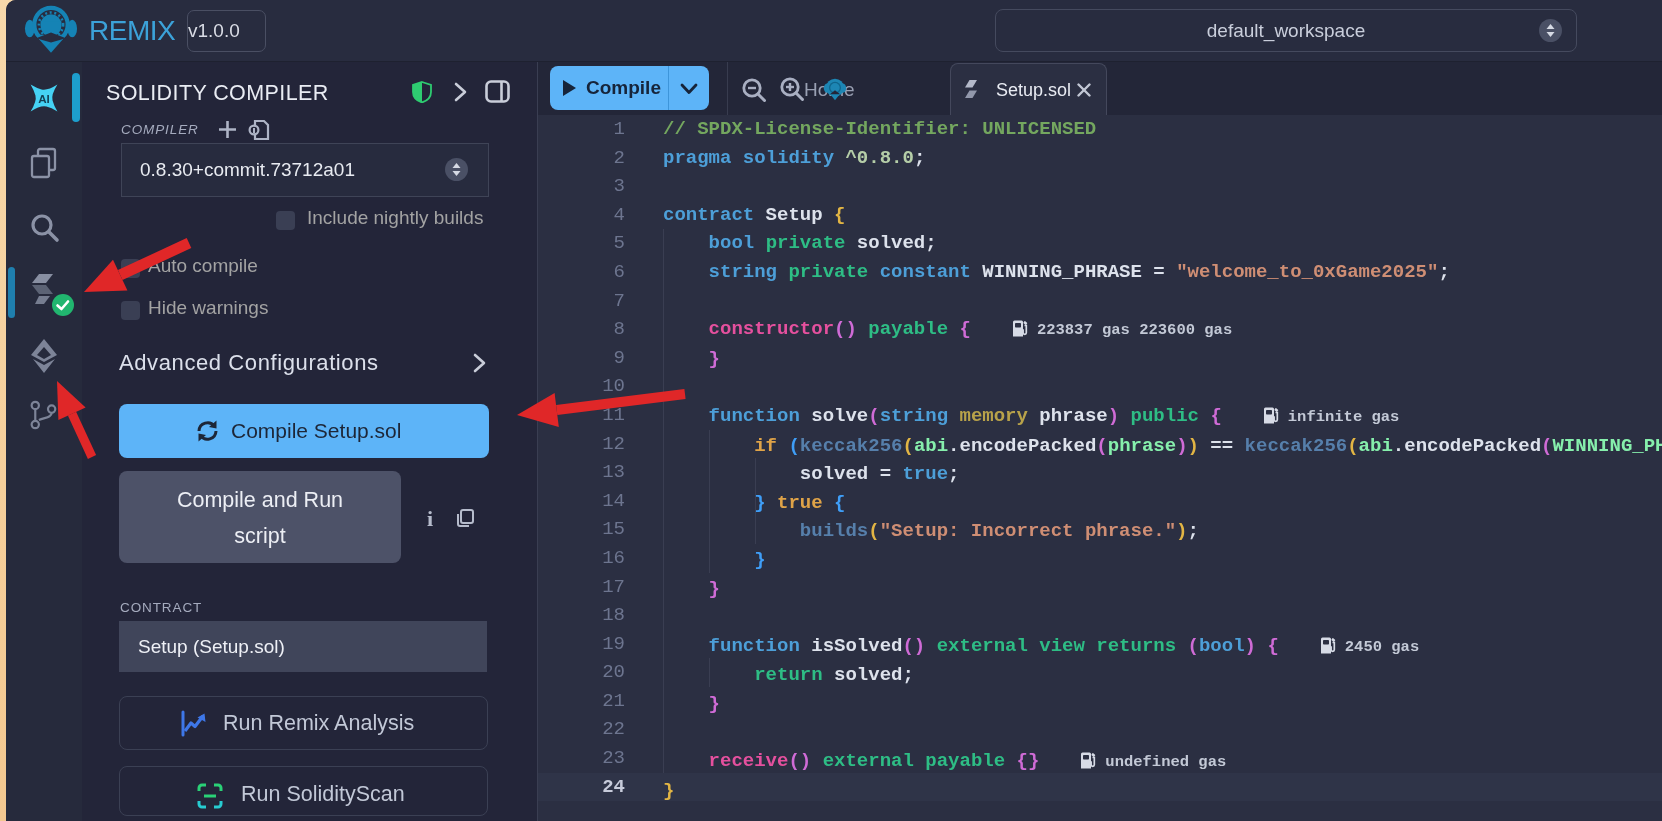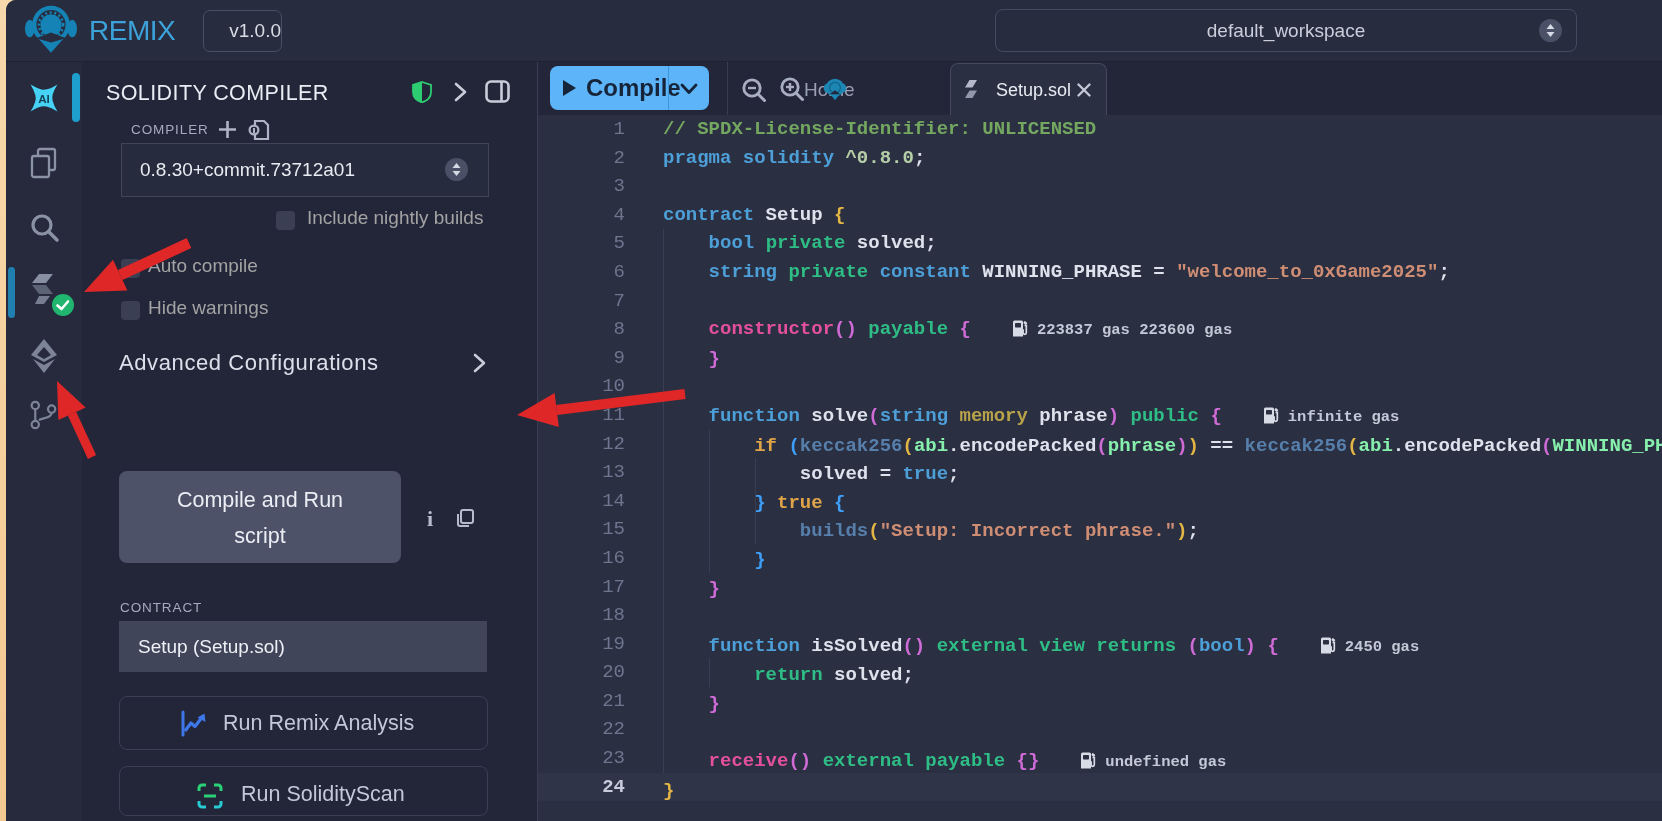--- a/index.html
+++ b/index.html
@@ -6,22 +6,22 @@
   html,body { width:1662px; height:821px; overflow:hidden; }
   body { background:linear-gradient(#f8d9ab,#f3c890); font-family:"Liberation Sans", sans-serif; }
   .abs { position:absolute; }
   #app { position:absolute; left:6px; top:0; width:1656px; height:821px;
          border-top-left-radius:10px; overflow:hidden; background:#232539; }
   #page { position:absolute; left:-6px; top:0; width:1662px; height:821px;padding-left:28px; }
 
   
   #topbar { position:absolute; left:0; top:0; width:1662px; height:62px; background:#282c3f; border-bottom:1px solid #1e2130;}
   #remixword { position:absolute; left:89px; top:15px; font-size:28px; color:#3ca2d9; letter-spacing:-0.5px; }
-  #verbox { position:absolute; left:203px; top:10px; width:79px; height:42px; border:1px solid #4a4f63; border-radius:7px;
-            color:#d9dce5; font-size:19px; line-height:40px; text-align:right; }
+  #verbox { position:absolute; left:187px; top:10px; width:79px; height:42px; border:1px solid #4a4f63; border-radius:7px;
+            color:#d9dce5; font-size:19px; line-height:40px; text-align:left; }
   #wsbox { position:absolute; left:995px; top:9px; width:582px; height:43px; border:1px solid #454a5e; border-radius:8px; }
   #wsbox .txt { position:absolute; left:0; right:0; top:0; height:41px; line-height:41px; text-align:center; color:#c9cedb; font-size:19px;}
 
   
   #rail { position:absolute; left:6px; top:62px; width:76px; height:759px; background:#262a3c; }
   .railbar { position:absolute; background:#1d9ecd; border-radius:4px; }
 
   
   #panel { position:absolute; left:82px; top:62px; width:455px; height:759px; background:#232539; }
   #paneltitle { position:absolute; left:106px; top:81px; font-size:21.5px; color:#e9ecf3; letter-spacing:0.4px;}
@@ -139,21 +139,21 @@
   </svg>
 
   <svg class="abs" style="left:453px; top:82px;" width="14" height="20" viewBox="0 0 14 20">
     <polyline points="3,2 12,10 3,18" fill="none" stroke="#c9cdd9" stroke-width="2.6" stroke-linecap="round" stroke-linejoin="round"></polyline>
   </svg>
 
   <svg class="abs" style="left:485px; top:80px;" width="25" height="23" viewBox="0 0 25 23">
     <rect x="1.5" y="1.5" width="22" height="20" rx="4.5" fill="none" stroke="#c9cdd9" stroke-width="2.6"></rect>
     <line x1="16.5" y1="2" x2="16.5" y2="21" stroke="#c9cdd9" stroke-width="2.6"></line>
   </svg>
-  <div class="lbl" style="left:131px; top:122px;">COMPILER</div>
+  <div class="lbl" style="left:121px; top:122px;font-style:italic;">COMPILER</div>
 
   <svg class="abs" style="left:217px; top:119px;" width="21" height="21" viewBox="0 0 21 21">
     <line x1="10.5" y1="2" x2="10.5" y2="19" stroke="#aeb4c6" stroke-width="2.6"></line>
     <line x1="2" y1="10.5" x2="19" y2="10.5" stroke="#aeb4c6" stroke-width="2.6"></line>
   </svg>
 
   <svg class="abs" style="left:248px; top:118px;" width="22" height="24" viewBox="0 0 22 24">
     <path d="M7 3 h9 l4 4 v14 h-13 z" fill="none" stroke="#aeb4c6" stroke-width="2.2"></path>
     <circle cx="6" cy="12" r="4.4" fill="#232539" stroke="#aeb4c6" stroke-width="2.2"></circle>
     <line x1="6" y1="10" x2="6" y2="15" stroke="#aeb4c6" stroke-width="2"></line>
@@ -170,20 +170,29 @@
   <div class="cblbl" style="left:307px; top:207px;">Include nightly builds</div>
   <div class="cb" style="left:121px; top:259px;"></div>
   <div class="cblbl" style="left:148px; top:255px;">Auto compile</div>
   <div class="cb" style="left:121px; top:301px;"></div>
   <div class="cblbl" style="left:148px; top:297px;">Hide warnings</div>
   <div style="position:absolute; left:119px; top:350px; font-size:22px; letter-spacing:0.6px; color:#dce0eb;">Advanced Configurations</div>
   <svg class="abs" style="left:472px; top:353px;" width="14" height="20" viewBox="0 0 14 20">
     <polyline points="3,2 12,10 3,18" fill="none" stroke="#c9cdd9" stroke-width="2.6" stroke-linecap="round" stroke-linejoin="round"></polyline>
   </svg>
 
+  <div class="btn" id="compilebtn" style="left:119px; top:404px; width:370px; height:54px; background:#5db4f8;">
+    <svg class="abs" style="left:76px; top:15px;" width="25" height="24" viewBox="0 0 25 24">
+      <path d="M4 12 a8.5 8.5 0 0 1 15.5 -4.5" fill="none" stroke="#1d2637" stroke-width="3"></path>
+      <polygon points="21.5,1.5 21.5,9.5 14,8" fill="#1d2637"></polygon>
+      <path d="M21 12 a8.5 8.5 0 0 1 -15.5 4.5" fill="none" stroke="#1d2637" stroke-width="3"></path>
+      <polygon points="3.5,22.5 3.5,14.5 11,16" fill="#1d2637"></polygon>
+    </svg>
+    <div style="position:absolute; left:112px; top:0; line-height:54px; font-size:21px; font-weight:400; color:#1d2637;">Compile Setup.sol</div>
+  </div>
   <div class="btn" style="left:119px; top:471px; width:282px; height:92px; background:#4d5268;">
     <div style="position:absolute; left:0; width:100%; top:11px; text-align:center; font-size:21.5px; color:#eceef4; line-height:36px;">Compile and Run<br>script</div>
   </div>
   <div style="position:absolute; left:427px; top:506px; font-family:'Liberation Serif',serif; font-size:22px; font-weight:bold; color:#b6bccc;">i</div>
   <svg class="abs" style="left:455px; top:508px;" width="20" height="20" viewBox="0 0 20 20">
     <rect x="6" y="2" width="12" height="13" rx="2" fill="none" stroke="#b6bccc" stroke-width="2"></rect>
     <path d="M3 6 v10 a2 2 0 0 0 2 2 h9" fill="none" stroke="#b6bccc" stroke-width="2"></path>
   </svg>
 
   <div class="lbl" style="left:120px; top:600px;">CONTRACT</div>
@@ -248,21 +257,21 @@
     <line x1="11" y1="7" x2="11" y2="15" stroke="#a9afc2" stroke-width="2.4"></line>
   </svg>
   <div style="position:absolute; left:537px; top:62px; width:1px; height:759px; background:#3a3e52;"></div>
   <div style="position:absolute; left:727px; top:62px; width:1px; height:53px; background:#383c4f;"></div>
 
   <div class="btn" style="left:550px; top:66px; width:159px; height:44px; background:#5db4f8;">
     <polygon style="position:absolute;"></polygon>
     <svg class="abs" style="left:12px; top:14px;" width="14" height="16" viewBox="0 0 14 16">
       <polygon points="1,0 14,8 1,16" fill="#16243a"></polygon>
     </svg>
-    <div style="position:absolute; left:36px; top:0; line-height:44px; font-size:24px; font-weight:700; color:#16243a;">Compile</div>
+    <div style="position:absolute; left:36px; top:0; line-height:44px; font-size:19px; font-weight:700; color:#16243a;">Compile</div>
     <div style="position:absolute; left:118px; top:0; width:1px; height:44px; background:#3d95da;"></div>
     <svg class="abs" style="left:130px; top:17px;" width="18" height="12" viewBox="0 0 18 12">
       <polyline points="2,2 9,9.5 16,2" fill="none" stroke="#16243a" stroke-width="2.8" stroke-linecap="round" stroke-linejoin="round"></polyline>
     </svg>
   </div>
 
   <pre id="gutter">1
 2
 3
 4

